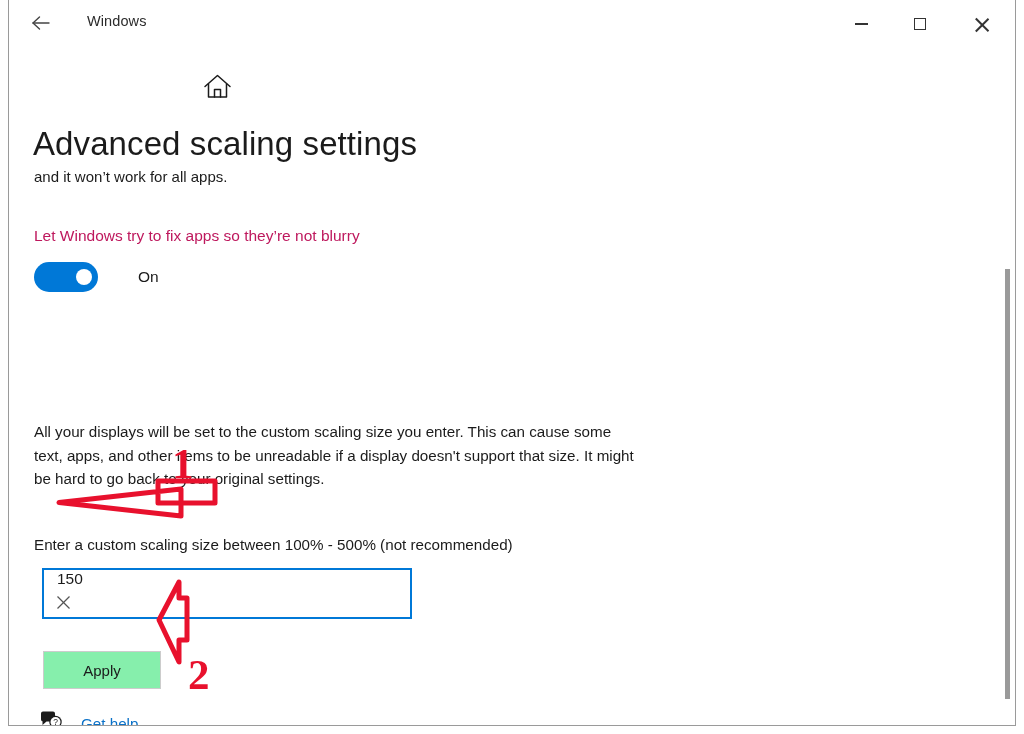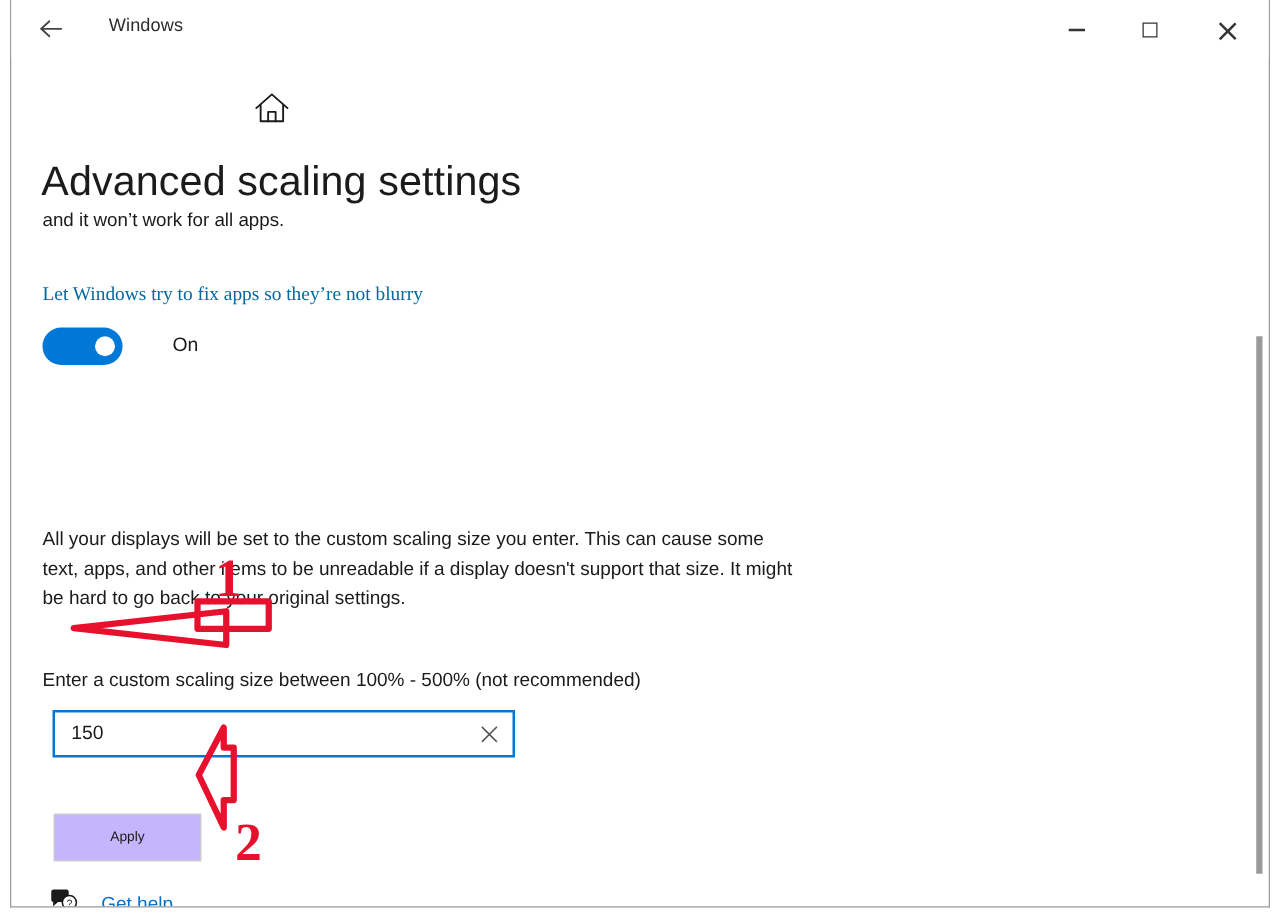--- a/index.html
+++ b/index.html
@@ -122,22 +122,21 @@
     font-size: 15px;
     color: #1b1b1b;
     margin-top: 40px;
   }
 
   #fix-apps-label {
     position: absolute;
     left: 25px;
     top: 180px;
     font-size: 15.5px;
-    color: #0369a1;
-    font-family: Liberation Serif, serif;
+    color: #be185d;
   }
 
   #toggle-row {
     position: absolute;
     left: 25px;
     top: 215px;
     display: flex;
     align-items: center;
   }
   #toggle-switch {
@@ -192,25 +191,26 @@
     color: #1b1b1b;
     white-space: nowrap;
   }
 
   
   #scaling-input-wrap {
     position: absolute;
     left: 33px;
     top: 521px;
     width: 370px;
-    height: 38px;
+    height: 51px;
     border: 2px solid #0078d7;
     background: #ffffff;
     box-sizing: border-box;
     display: flex;
+    flex-direction: column;
   }
   #scaling-input {
     border: none;
     outline: none;
     font-family: "Liberation Sans", sans-serif;
     font-size: 15.5px;
     color: #1b1b1b;
     padding: 0 0 0 13px;
     height: 100%;
     flex: 1;
@@ -226,24 +226,24 @@
     color: #555;
   }
 
   
   #apply-button {
     position: absolute;
     left: 34px;
     top: 604px;
     width: 118px;
     height: 38px;
-    background: #c4b5fd;
+    background: #86efac;
     border: 1px solid #cccccc;
     font-family: "Liberation Sans", sans-serif;
-    font-size: 11px;
+    font-size: 15px;
     color: #1b1b1b;
     cursor: pointer;
     padding: 0;
   }
 
   
   #get-help-row {
     position: absolute;
     left: 30px;
     top: 663px;

